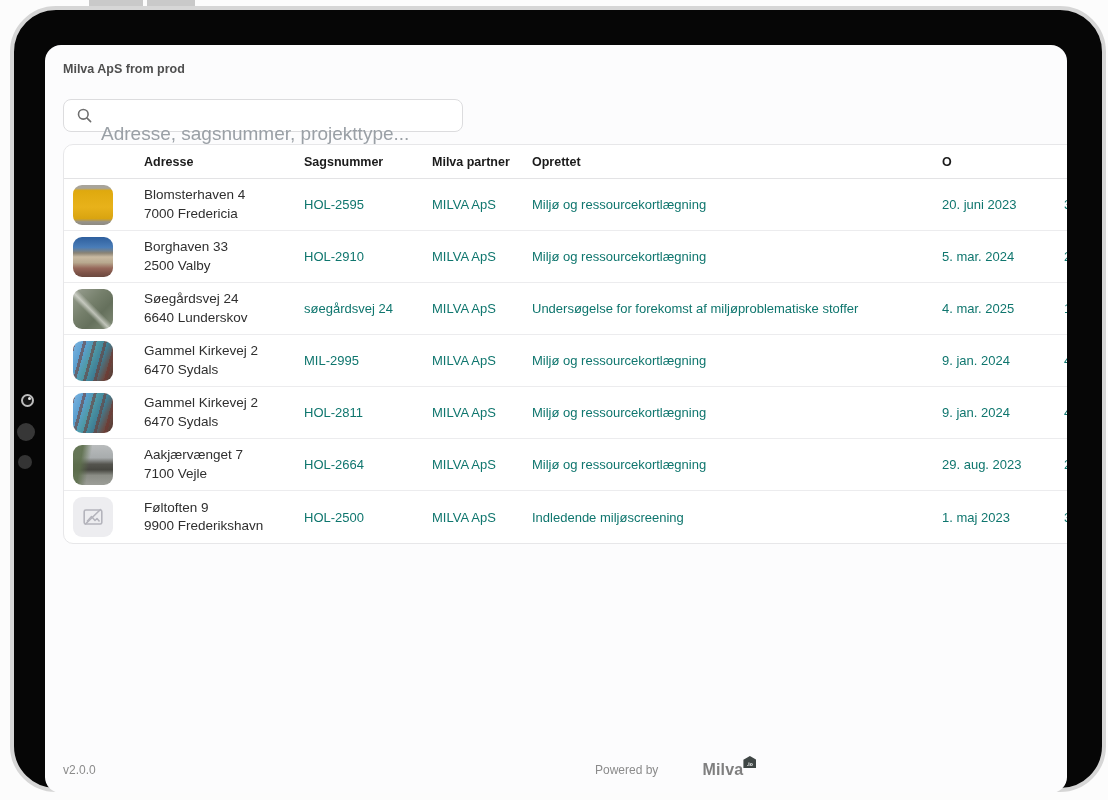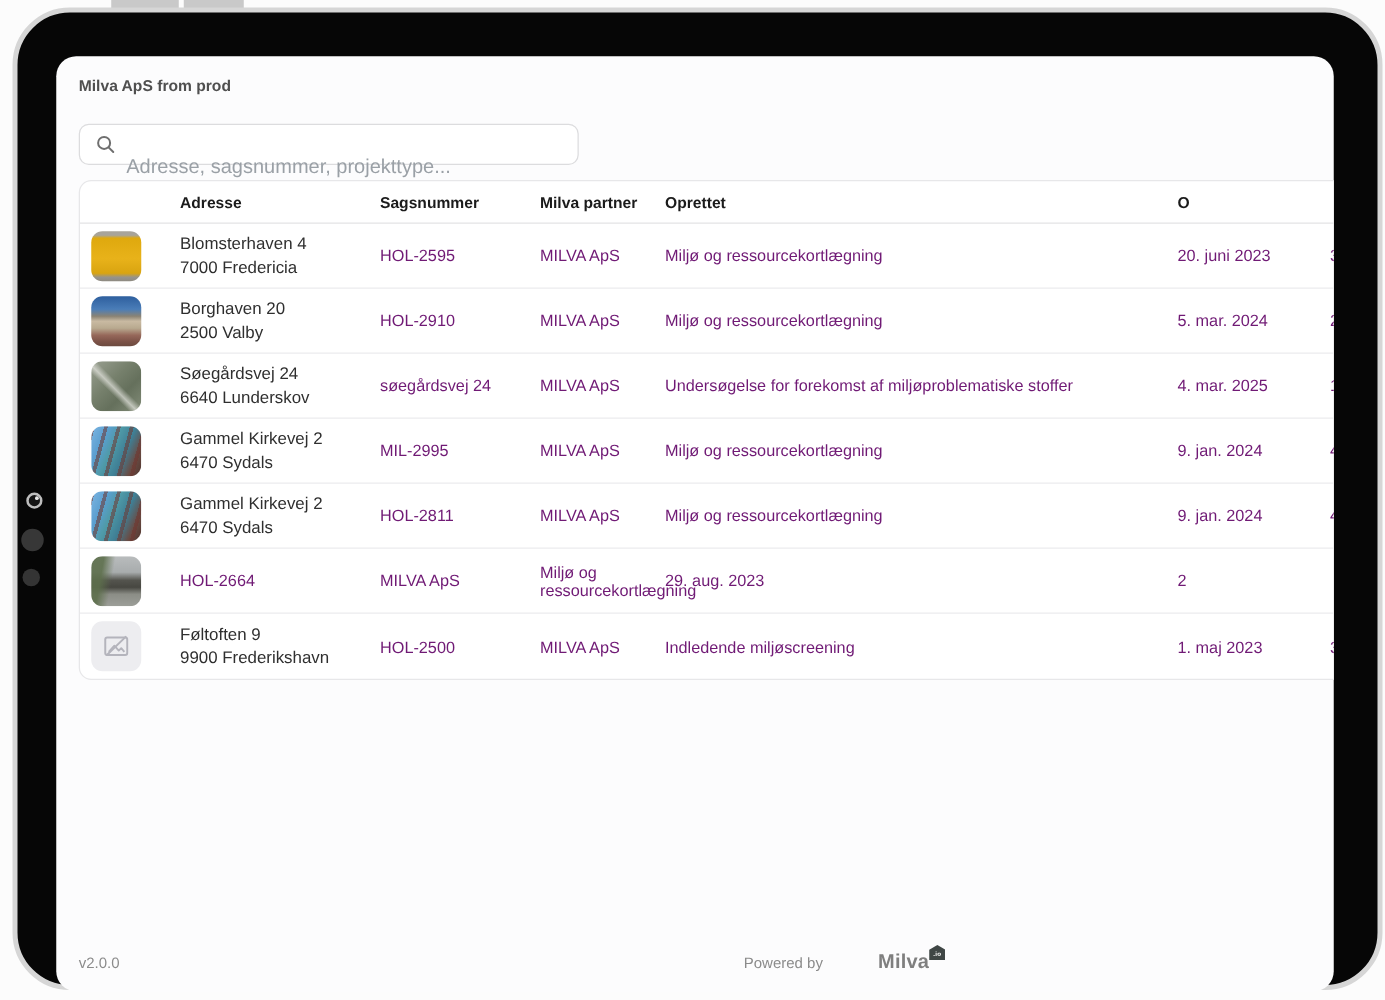--- a/index.html
+++ b/index.html
@@ -41,21 +41,21 @@
 
   .search-wrap {
     position:relative; margin:23px 0 0 18px; width:400px; height:33px;
     background:#fff; border:1px solid #dcdcde; border-radius:8px;
     display:flex; align-items:center;
   }
   .search-wrap svg { margin-left:13px; flex:0 0 auto; }
   .search-input {
     border:none; outline:none; background:transparent; flex:1;
     font-family:"Liberation Sans", sans-serif;
-    font-size:16px; color:#333; padding:0 10px 0 9px; height:100%;margin-top:36px;
+    font-size:19px; color:#333; padding:0 10px 0 9px; height:100%;margin-top:36px;
   }
   .search-input::placeholder { color:#9aa0a6; }
 
   .results-count { margin:17px 0 0 18px; font-size:12px; color:#2e2e2e; }
 
   
   .table {
     margin:12px 0 0 18px; width:1150px; background:#fff;
     border:1px solid #e7e7e9; border-radius:10px; overflow:hidden;
   }
@@ -80,21 +80,21 @@
   .thumb--building-glass { background:
       repeating-linear-gradient(105deg, rgba(110,54,48,.55) 0 3px, rgba(0,0,0,0) 3px 10px),
       linear-gradient(115deg,#7db5e2 0%,#5b9fd0 24%,#4f9aa8 42%,#3f7f95 62%,#6a4a42 82%,#503730 100%); }
   .thumb--house-gray { background:
       linear-gradient(100deg, rgba(93,111,76,.9) 0 22%, rgba(93,111,76,0) 42%),
       linear-gradient(180deg,#b9bcbd 0%,#a8acad 32%,#54544e 48%,#474741 62%,#8b8d86 76%,#9c9e98 100%); }
   .thumb--no-image { background:#ededf0; }
 
   .addr1 { font-size:13.5px; color:#2f2f2f; line-height:1.35; }
   .addr2 { font-size:13.5px; color:#2f2f2f; line-height:1.35; }
-  .cell  { font-size:13px; color:#701a75; }
+  .cell  { font-size:13px; color:#0f766e; }
 
   
   .footer { position:absolute; left:0; right:0; bottom:13px; height:18px; }
   .version { position:absolute; left:18px; top:1px; font-size:12px; color:#8b8b8b; }
   .powered { position:absolute; left:550px; top:0; display:flex; align-items:flex-end; }
   .powered-label { font-size:12px; color:#8b8b8b; margin-right:7px; padding-bottom:1px; }
   .brand-wordmark { font-size:16px; font-weight:bold; color:#7f7f7f; letter-spacing:.2px; line-height:1; position:relative;margin-left:37px; }
   .brand-badge {
     position:absolute; right:-13px; top:-6px; width:13px; height:12px;
     background:#3f4645; clip-path:polygon(50% 0,100% 32%,100% 100%,0 100%,0 32%);
@@ -148,21 +148,21 @@
     <div class="cell">Miljø og ressourcekortlægning</div>
     <div class="cell">20. juni 2023</div>
     <div class="cell">3</div>
   </div>
 
   <div class="tr row">
     <div>
             <div class="thumb thumb--house-beige"></div>
           </div>
     <div>
-      <div class="addr1">Borghaven 20</div>
+      <div class="addr1">Borghaven 33</div>
       <div class="addr2">2500 Valby</div>
     </div>
     <div class="cell">HOL-2910</div>
     <div class="cell">MILVA ApS</div>
     <div class="cell">Miljø og ressourcekortlægning</div>
     <div class="cell">5. mar. 2024</div>
     <div class="cell">2</div>
   </div>
 
   <div class="tr row">
@@ -207,20 +207,24 @@
     <div class="cell">MILVA ApS</div>
     <div class="cell">Miljø og ressourcekortlægning</div>
     <div class="cell">9. jan. 2024</div>
     <div class="cell">4</div>
   </div>
 
   <div class="tr row">
     <div>
             <div class="thumb thumb--house-gray"></div>
           </div>
+    <div>
+      <div class="addr1">Aakjærvænget 7</div>
+      <div class="addr2">7100 Vejle</div>
+    </div>
     <div class="cell">HOL-2664</div>
     <div class="cell">MILVA ApS</div>
     <div class="cell">Miljø og ressourcekortlægning</div>
     <div class="cell">29. aug. 2023</div>
     <div class="cell">2</div>
   </div>
 
   <div class="tr row">
     <div>
             <div class="thumb thumb--no-image">

